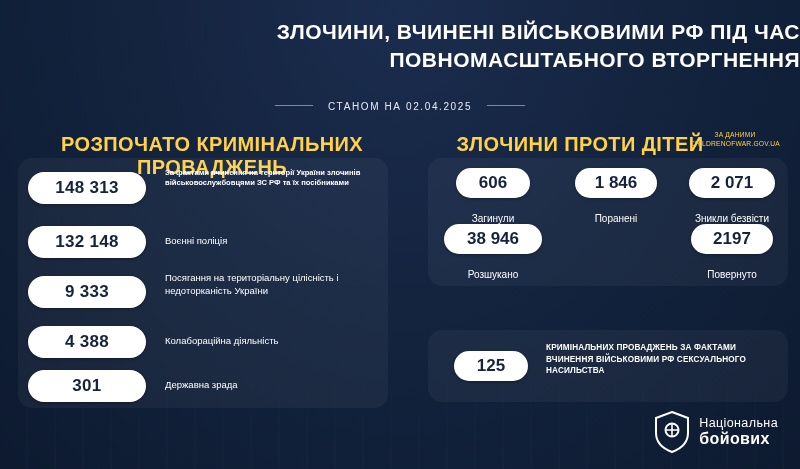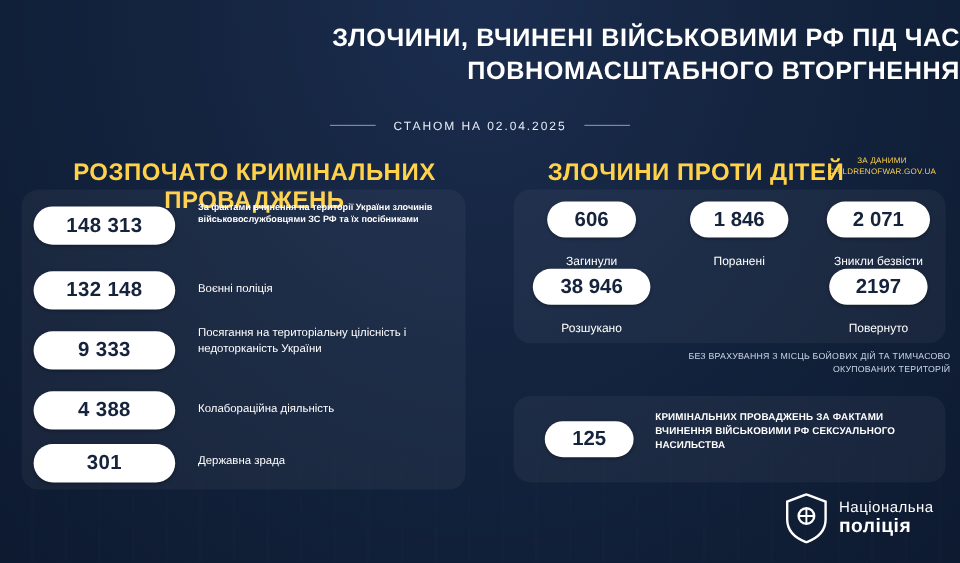--- a/index.html
+++ b/index.html
@@ -331,34 +331,33 @@
   </div>
   <div class="kid-cell w1" id="kid-3">
     <div class="pill">38 946</div>
     <div class="cap">Розшукано</div>
   </div>
   <div class="kid-cell w3" id="kid-5">
     <div class="pill">2197</div>
     <div class="cap">Повернуто</div>
   </div>
 
-  <div class="footnote">Без врахування з місць бойових дій та тимчасово окупованих територій</div>
 
   <div class="panel" id="panel-sexual">
     <div class="pill">125</div>
     <div id="sexual-desc">кримінальних проваджень за фактами вчинення військовими рф сексуального насильства</div>
   </div>
 
   <div class="logo">
     <div class="logo-badge">
       <svg width="36" height="42" viewBox="0 0 36 42" aria-hidden="true">
         <path d="M18 1 L34 7 V22 C34 32 26 38 18 41 C10 38 2 32 2 22 V7 Z" fill="none" stroke="#ffffff" stroke-width="2"></path>
         <circle cx="18" cy="19" r="6.5" fill="none" stroke="#ffffff" stroke-width="2"></circle>
         <path d="M18 12.5 V25.5 M11.5 19 H24.5" stroke="#ffffff" stroke-width="1.6"></path>
       </svg>
     </div>
     <div class="logo-text">
       <div class="l1">Національна</div>
-      <div class="l2">поліція</div>
+      <div class="l2">бойових</div>
     </div>
   </div>
 
 </div>
 
 </body></html>

